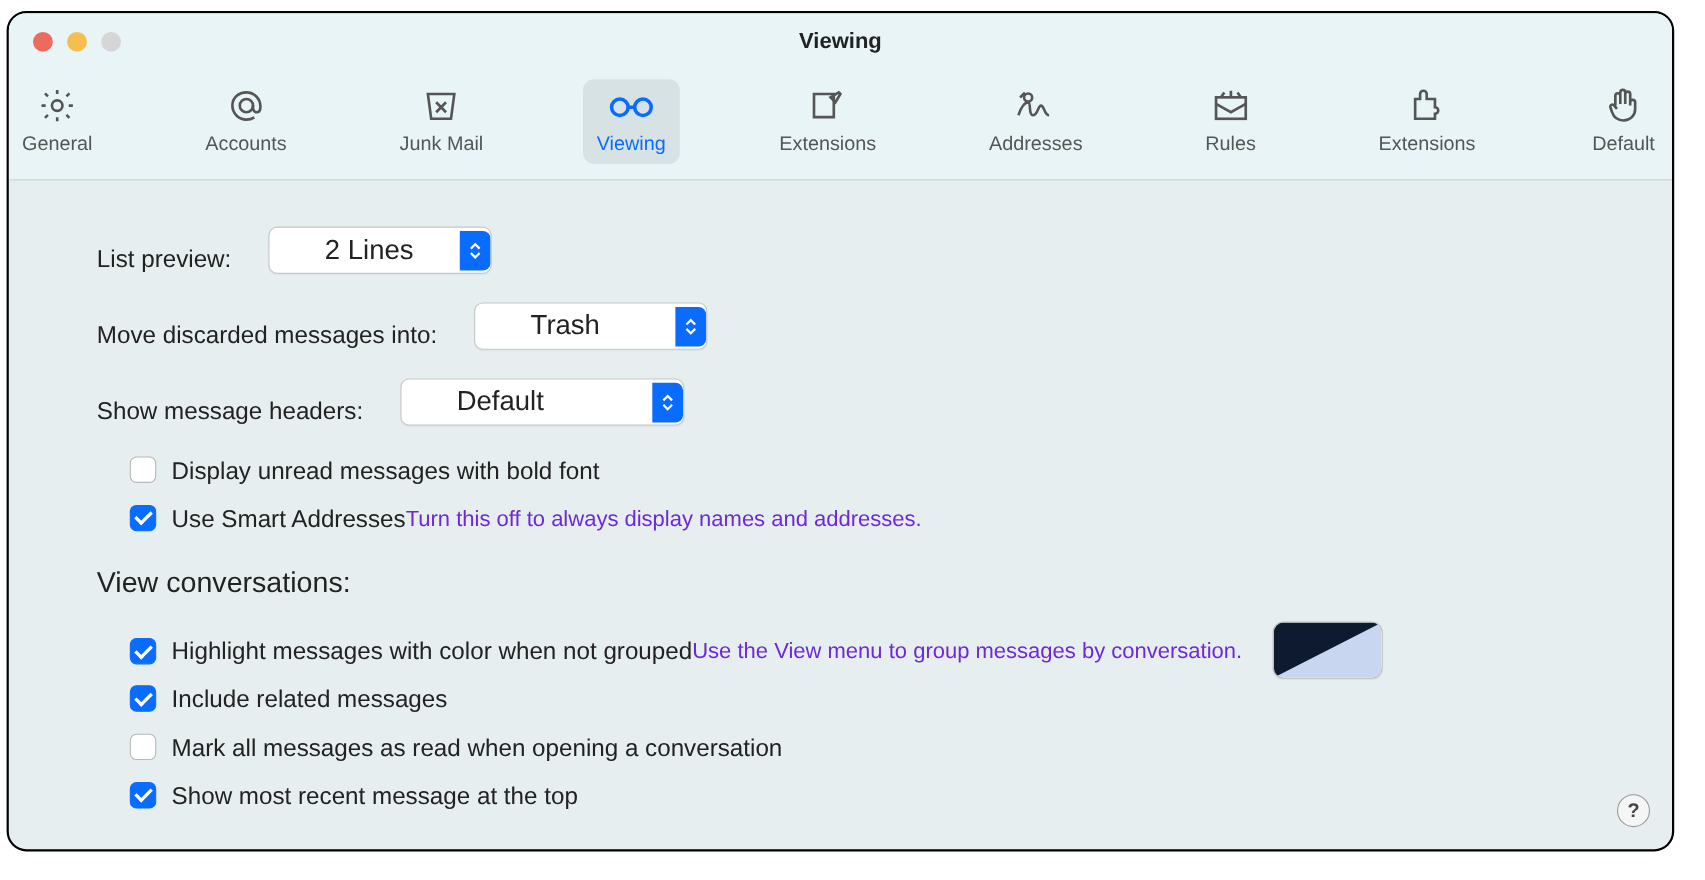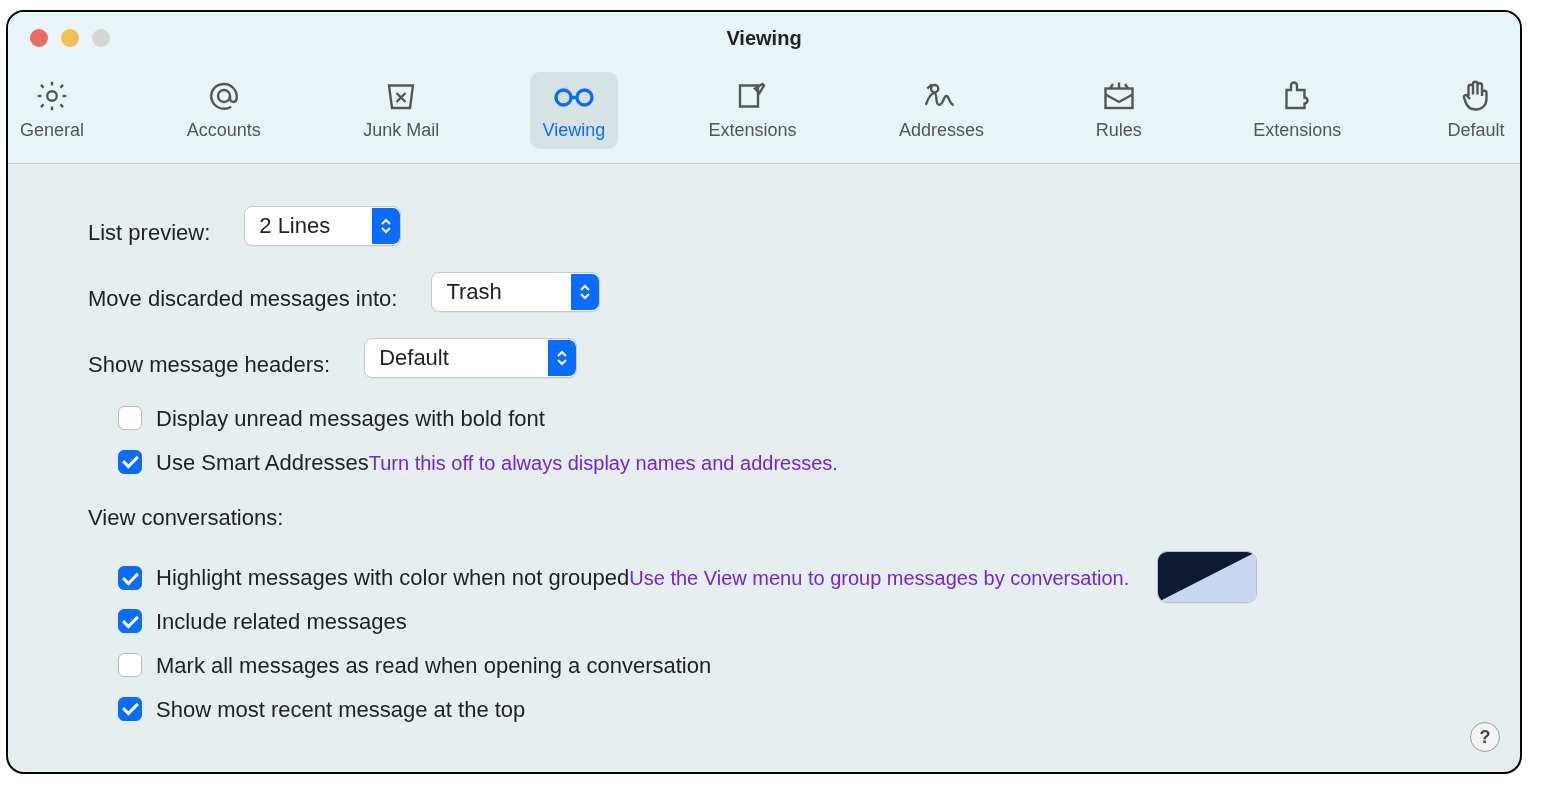--- a/index.html
+++ b/index.html
@@ -85,21 +85,21 @@
     .row .lbl { font-weight: 400; }
     .select {
       display: flex;
       align-items: center;
       background: #fff;
       border: 1px solid #c8c8c8;
       border-radius: 8px;
       overflow: hidden;
       box-shadow: 0 1px 1px rgba(0,0,0,0.04);
     }
-    .select .sval { padding: 6px 14px; font-size: 22px; }
+    .select .sval { padding: 6px 14px; font-size: 25px; margin-left: 36px; }
     .select .arrow {
       background: #0a6cff;
       width: 28px;
       height: 36px;
       display: flex;
       flex-direction: column;
       align-items: center;
       justify-content: center;
       gap: 0;
       border-top-right-radius: 7px;
@@ -125,21 +125,21 @@
     .chk.checked { background:#0a6cff; border-color:#0a6cff; }
     .chk.checked::after {
       content: "";
       width: 6px; height: 12px;
       border-right: 3px solid #fff;
       border-bottom: 3px solid #fff;
       transform: rotate(45deg) translate(-1px,-1px);
     }
     .chk-text { font-size: 22px; line-height: 1.35; }
     .help-text { font-size: 20px; color: #6d28d9; margin-top: 4px; }
-    .section-label { font-size: 22px; margin: 28px 0 20px -30px; }
+    .section-label { font-size: 26px; margin: 28px 0 20px -30px; }
     .swatch {
       width: 100px; height: 52px;
       border: 1px solid #bdbdbd;
       border-radius: 10px;
       overflow:hidden;
       margin-left: 18px;
       box-shadow: 0 1px 1px rgba(0,0,0,0.05);
       background: #fff;
     }
     .swatch-inner {

